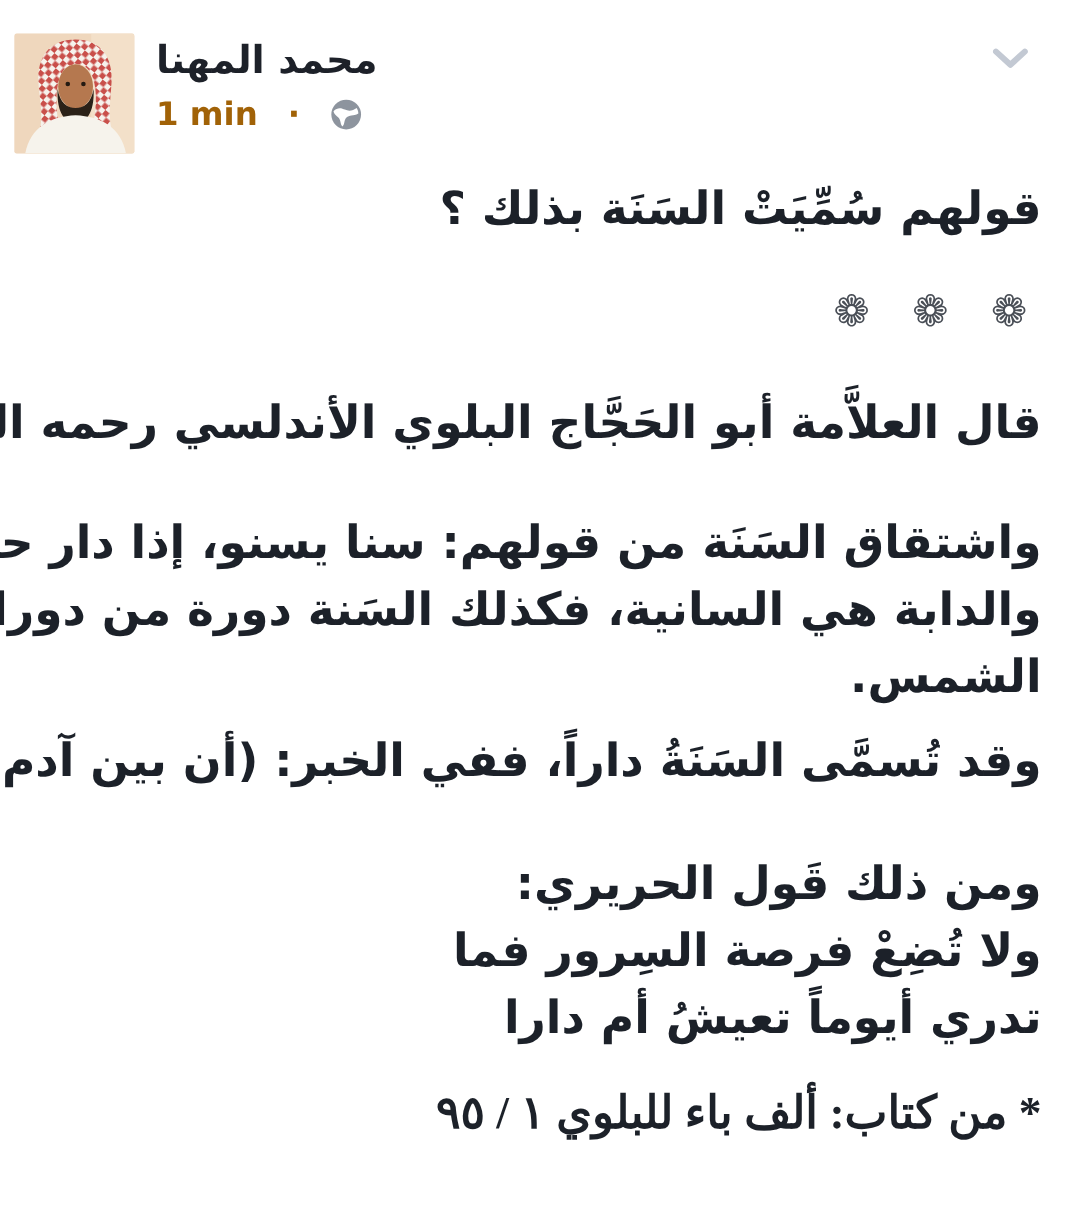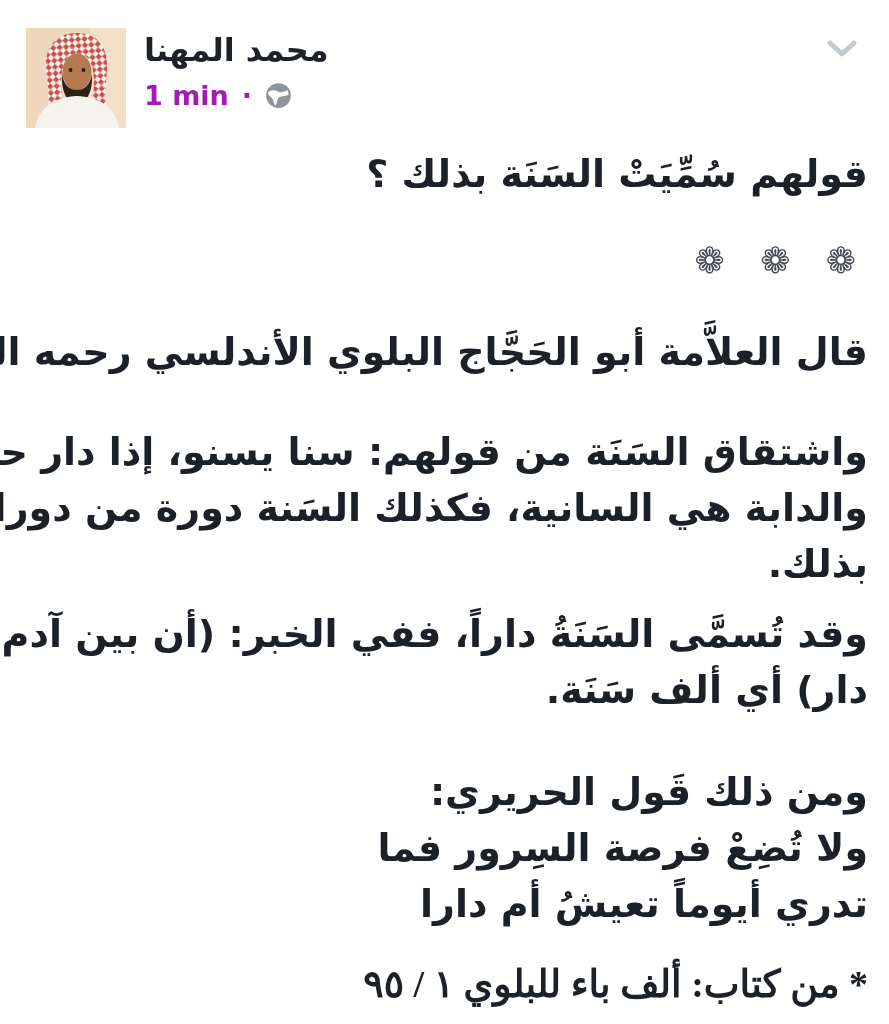--- a/index.html
+++ b/index.html
@@ -1,37 +1,37 @@
 <!DOCTYPE html>
 <html lang="ar"><head>
 <meta charset="utf-8">
 <style>
   html,body { margin:0; padding:0; }
   body {
     width:889px; height:1024px; background:#ffffff; overflow:hidden;
     font-family:"DejaVu Sans", sans-serif;
   }
-  .post { position:relative; width:100%; height:100%; padding:28px 21px 0 26px; box-sizing:border-box;border-radius:27px; }
+  .post { position:relative; width:100%; height:100%; padding:28px 21px 0 12px; box-sizing:border-box;border-radius:27px; }
 
   
   .header { display:flex; align-items:flex-start; }
   .avatar {
     width:100px; height:100px; flex:0 0 auto; border-radius:2px; overflow:hidden;
     cursor:pointer; background:#efd7bd;
   }
   .avatar svg { display:block; }
   .hmeta { margin-right:0; margin-left:0; padding:2px 18px 0 0; direction:rtl; text-align:right; }
   .hmeta { direction:ltr; text-align:left; padding:2px 0 0 18px; }
   .name {
     display:block; font-size:32px; font-weight:bold; color:#1d2129; line-height:1.3;
     cursor:pointer; direction:rtl;
   }
   .meta {
-    margin-top:8px; display:flex; align-items:center; gap:13px;
-    color:#a21caf; font-size:27px; font-weight:bold;
+    margin-top:8px; display:flex; align-items:center; gap:25px;
+    color:#a16207; font-size:27px; font-weight:bold;
   }
   .meta .time { cursor:pointer; }
   .dot { font-weight:bold; }
   .globe { width:27px; height:27px; display:inline-block; }
   .chevron { position:absolute; top:36px; right:28px; background:none; border:none; padding:4px; cursor:pointer; }
 
   
   .bodytext { direction:rtl; text-align:right; color:#1c2129; font-weight:bold; font-size:38px; }
   .line { line-height:56px; white-space:nowrap; }
   .q        { margin-top:18px; }
@@ -94,26 +94,25 @@
   <div class="bodytext">
     <div class="line q">قولهم سُمِّيَتْ السَنَة بذلك ؟</div>
 
     <div class="ornament">❁ ❁ ❁</div>
 
     <div class="line attrib">قال العلاَّمة أبو الحَجَّاج البلوي الأندلسي رحمه الله:</div>
 
     <div class="blk-ety">
       <div class="line">واشتقاق السَنَة من قولهم: سنا يسنو، إذا دار حول البئر،</div>
       <div class="line">والدابة هي السانية، فكذلك السَنة دورة من دورات</div>
-      <div class="line">بذلك.</div>
+      <div class="line">الشمس.</div>
     </div>
 
     <div class="blk-dar">
       <div class="line">وقد تُسمَّى السَنَةُ داراً، ففي الخبر: (أن بين آدم ونوح ألف</div>
-      <div class="line">دار) أي ألف سَنَة.</div>
     </div>
 
     <div class="blk-har">
       <div class="line">ومن ذلك قَول الحريري:</div>
       <div class="line">ولا تُضِعْ فرصة السِرور فما</div>
       <div class="line">تدري أيوماً تعيشُ أم دارا</div>
     </div>
 
     <div class="line blk-src">* من كتاب: ألف باء للبلوي ١ / ٩٥</div>
   </div>

